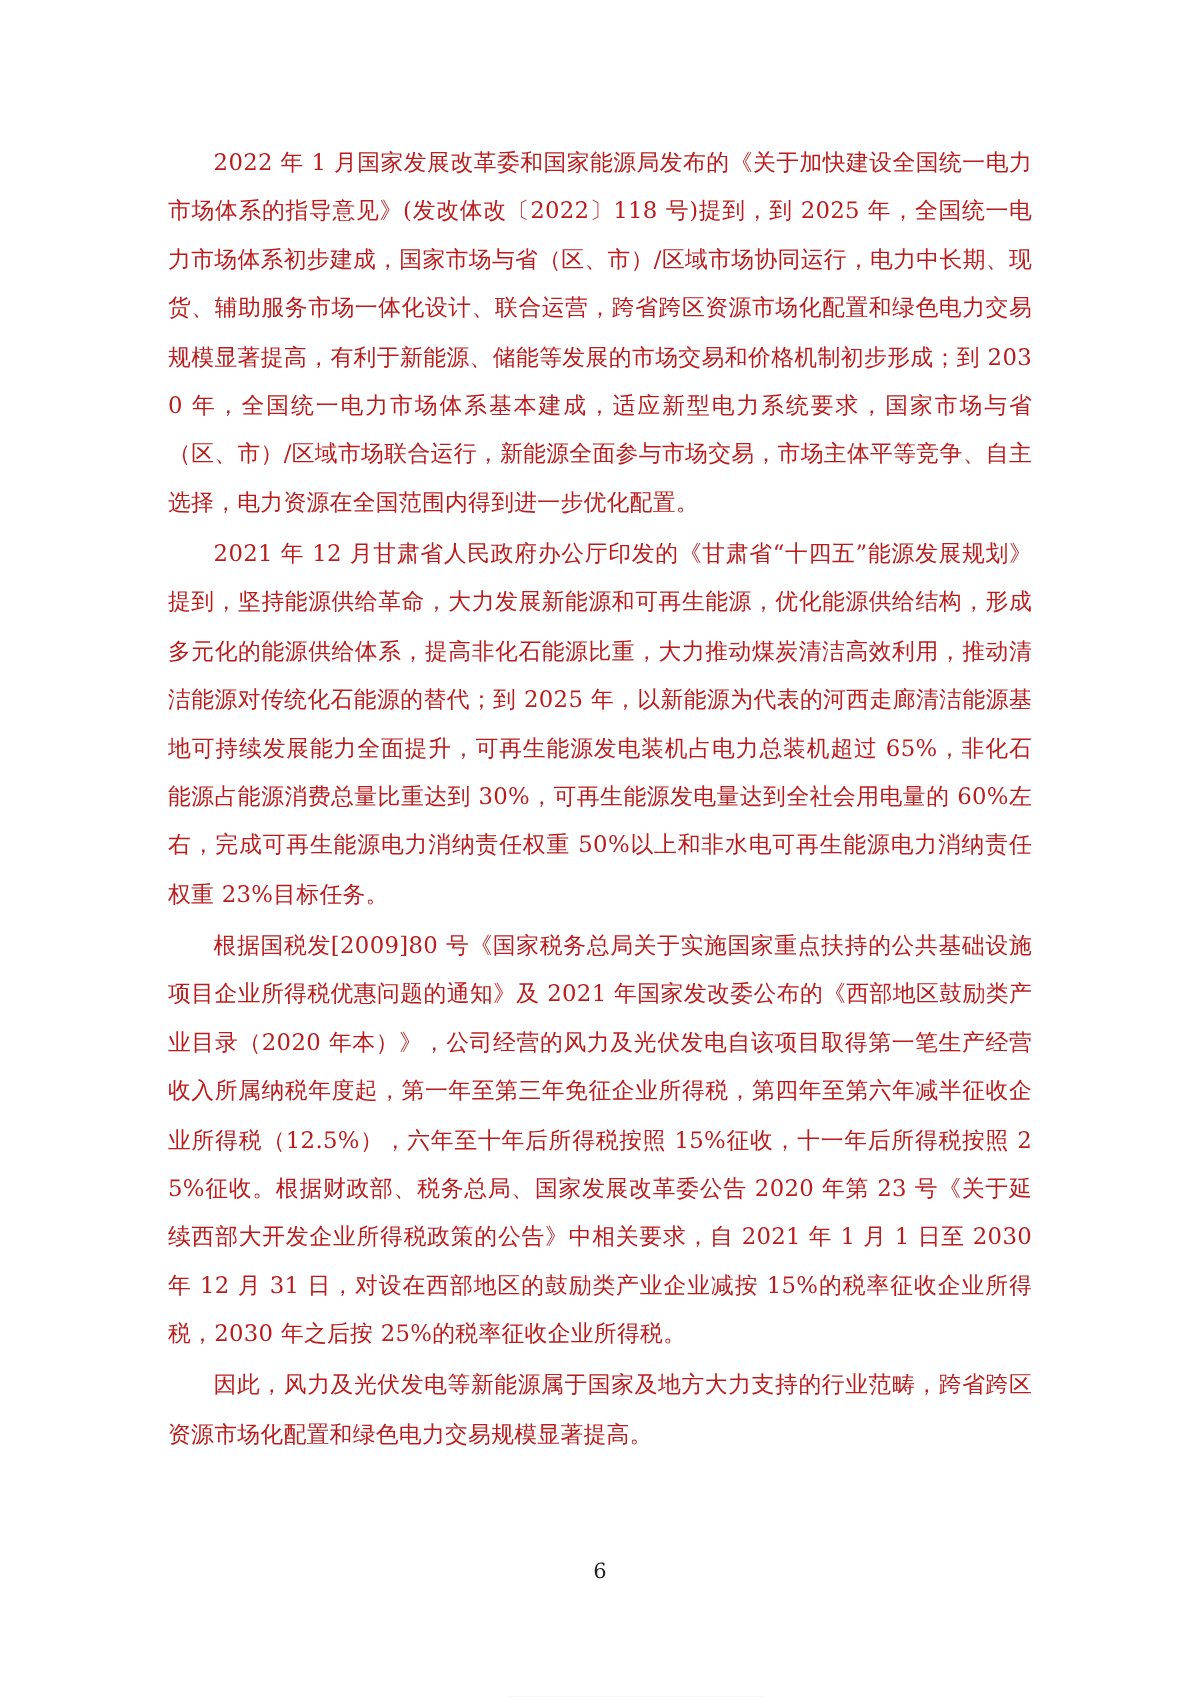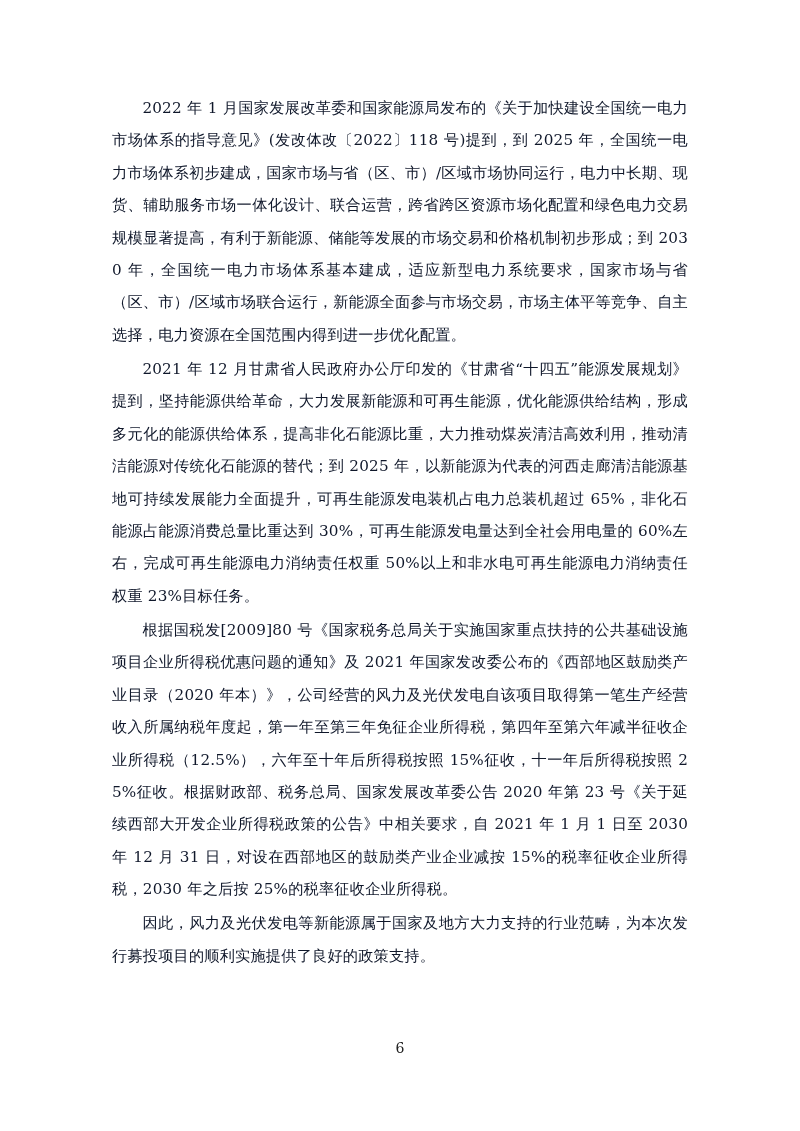--- a/index.html
+++ b/index.html
@@ -21,21 +21,21 @@
   }
   .content {
     position: absolute;
     left: 112px;
     top: 92px;
     width: 576px;
   }
   .para {
     font-size: 15.2px;
     line-height: 2.13;
-    color: #0f172a;
+    color: #b91c1c;
     text-align: justify;
     text-justify: inter-ideograph;
     text-indent: 2em;
     margin: 0 0 2px 0;
     letter-spacing: 0.2px;
     word-break: break-all;
   }
   .page-number {
     position: absolute;
     left: 0;
@@ -48,16 +48,16 @@
   }
 </style>
 </head>
 <body>
 
 <div class="page">
   <div class="content">
     <p class="para">2022 年 1 月国家发展改革委和国家能源局发布的《关于加快建设全国统一电力市场体系的指导意见》(发改体改〔2022〕118 号)提到，到 2025 年，全国统一电力市场体系初步建成，国家市场与省（区、市）/区域市场协同运行，电力中长期、现货、辅助服务市场一体化设计、联合运营，跨省跨区资源市场化配置和绿色电力交易规模显著提高，有利于新能源、储能等发展的市场交易和价格机制初步形成；到 2030 年，全国统一电力市场体系基本建成，适应新型电力系统要求，国家市场与省（区、市）/区域市场联合运行，新能源全面参与市场交易，市场主体平等竞争、自主选择，电力资源在全国范围内得到进一步优化配置。</p>
     <p class="para">2021 年 12 月甘肃省人民政府办公厅印发的《甘肃省“十四五”能源发展规划》提到，坚持能源供给革命，大力发展新能源和可再生能源，优化能源供给结构，形成多元化的能源供给体系，提高非化石能源比重，大力推动煤炭清洁高效利用，推动清洁能源对传统化石能源的替代；到 2025 年，以新能源为代表的河西走廊清洁能源基地可持续发展能力全面提升，可再生能源发电装机占电力总装机超过 65%，非化石能源占能源消费总量比重达到 30%，可再生能源发电量达到全社会用电量的 60%左右，完成可再生能源电力消纳责任权重 50%以上和非水电可再生能源电力消纳责任权重 23%目标任务。</p>
     <p class="para">根据国税发[2009]80 号《国家税务总局关于实施国家重点扶持的公共基础设施项目企业所得税优惠问题的通知》及 2021 年国家发改委公布的《西部地区鼓励类产业目录（2020 年本）》，公司经营的风力及光伏发电自该项目取得第一笔生产经营收入所属纳税年度起，第一年至第三年免征企业所得税，第四年至第六年减半征收企业所得税（12.5%），六年至十年后所得税按照 15%征收，十一年后所得税按照 25%征收。根据财政部、税务总局、国家发展改革委公告 2020 年第 23 号《关于延续西部大开发企业所得税政策的公告》中相关要求，自 2021 年 1 月 1 日至 2030 年 12 月 31 日，对设在西部地区的鼓励类产业企业减按 15%的税率征收企业所得税，2030 年之后按 25%的税率征收企业所得税。</p>
-    <p class="para">因此，风力及光伏发电等新能源属于国家及地方大力支持的行业范畴，为本次发行募投项目的顺利实施提供了良好的政策支持。</p>
+    <p class="para">因此，风力及光伏发电等新能源属于国家及地方大力支持的行业范畴，跨省跨区资源市场化配置和绿色电力交易规模显著提高。</p>
   </div>
   <div class="page-number">6</div>
 </div>
 
 </body></html>

